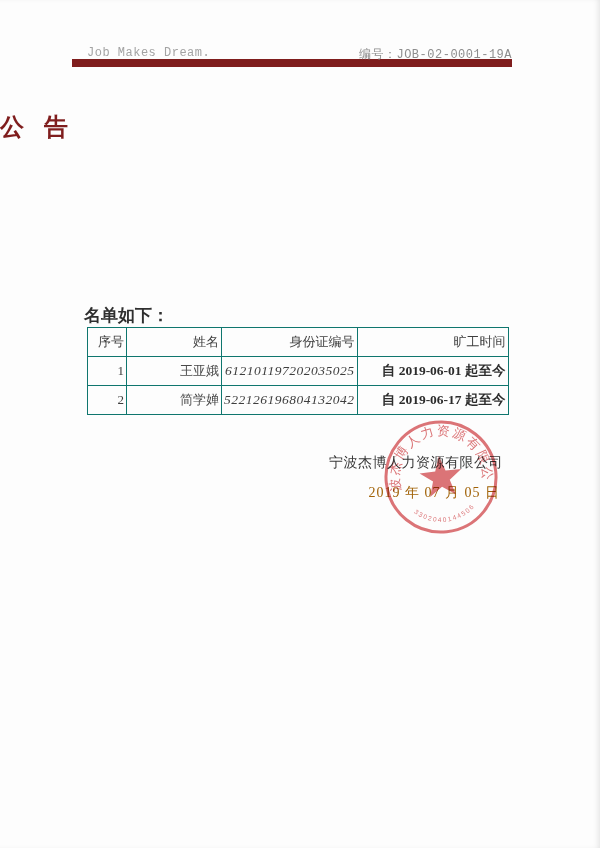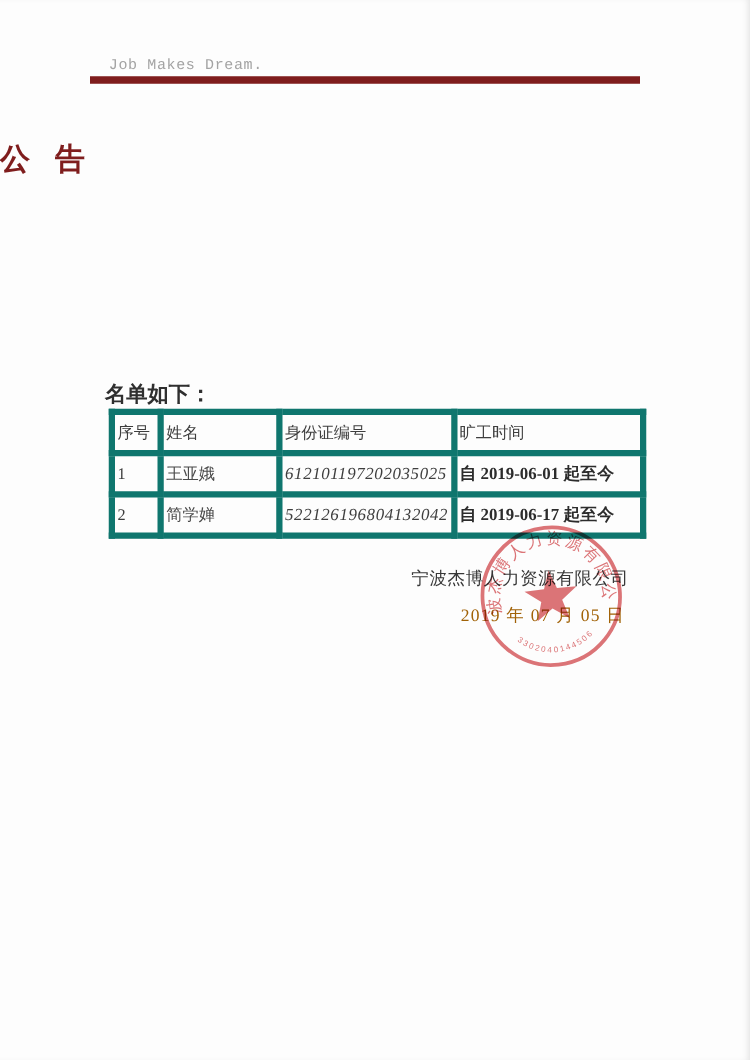--- a/index.html
+++ b/index.html
@@ -14,24 +14,24 @@
     box-shadow: inset -4px 0 6px -3px rgba(0,0,0,0.12);
   }
 
   
   .header {
     position: absolute;
     left: 72px;
     top: 46px;
     width: 440px;
     height: 21px;
-    border-bottom: 6px solid #7f1d1d;
+    border-bottom: 8px solid #7f1d1d;
     display: flex;
     justify-content: space-between;
-    align-items: center;
+    align-items: flex-start;
     box-sizing: border-box;
     padding-bottom: 3px;
   }
   .header .slogan {
     font-family: "Liberation Mono", "DejaVu Sans Mono", monospace;
     font-size: 12px;
     color: #a3a3a3;
     letter-spacing: 0.5px;
     padding-left: 15px;
   }
@@ -81,22 +81,22 @@
 
   
   .roster-table {
     position: absolute;
     left: 87px;
     top: 327px;
     border-collapse: collapse;
     table-layout: fixed;
   }
   .roster-table th, .roster-table td {
-    border: 5px solid #0f766e;
-    text-align: left;
+    border: 1px solid #0f766e;
+    text-align: right;
     vertical-align: middle;
     height: 28px;
     padding: 0 2px;
     font-weight: normal;
     color: #3e3e3e;
     font-size: 13px;
   }
   .roster-table .col-index  { width: 39px; }
   .roster-table .col-name   { width: 95px; }
   .roster-table .col-id     { width: 135px; }
@@ -150,20 +150,21 @@
     font-family: "Liberation Sans", "DejaVu Sans", sans-serif;
   }
 </style>
 </head>
 <body>
 
 <div class="page">
 
   <div class="header">
     <span class="slogan">Job Makes Dream.</span>
+    <span class="doc-number">编号：JOB-02-0001-19A</span>
   </div>
 
   <h1 class="title">公 告</h1>
 
 
   <div class="list-label">名单如下：</div>
 
   <table class="roster-table">
     <colgroup>
       <col class="col-index">

